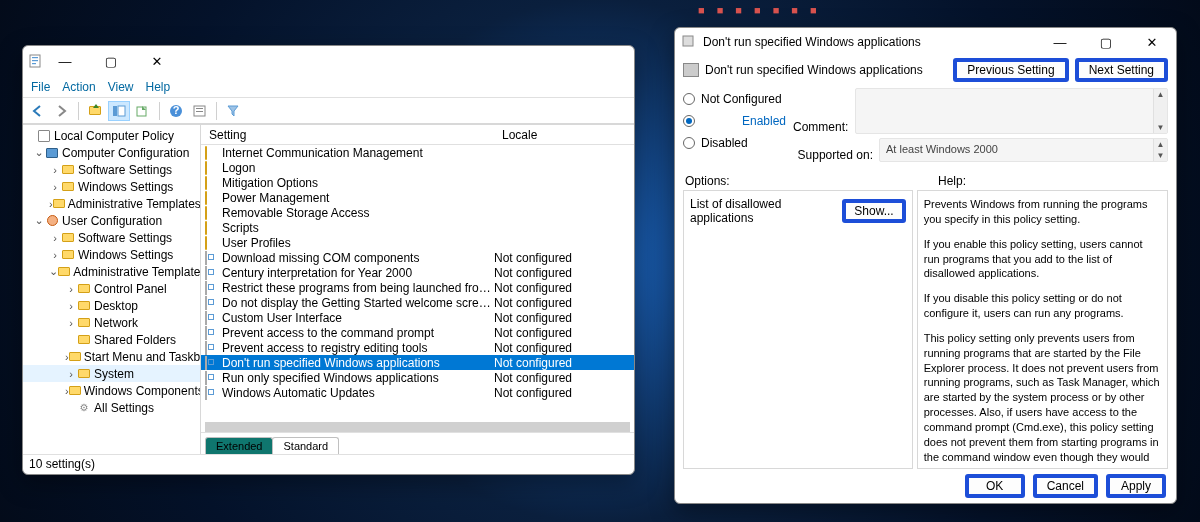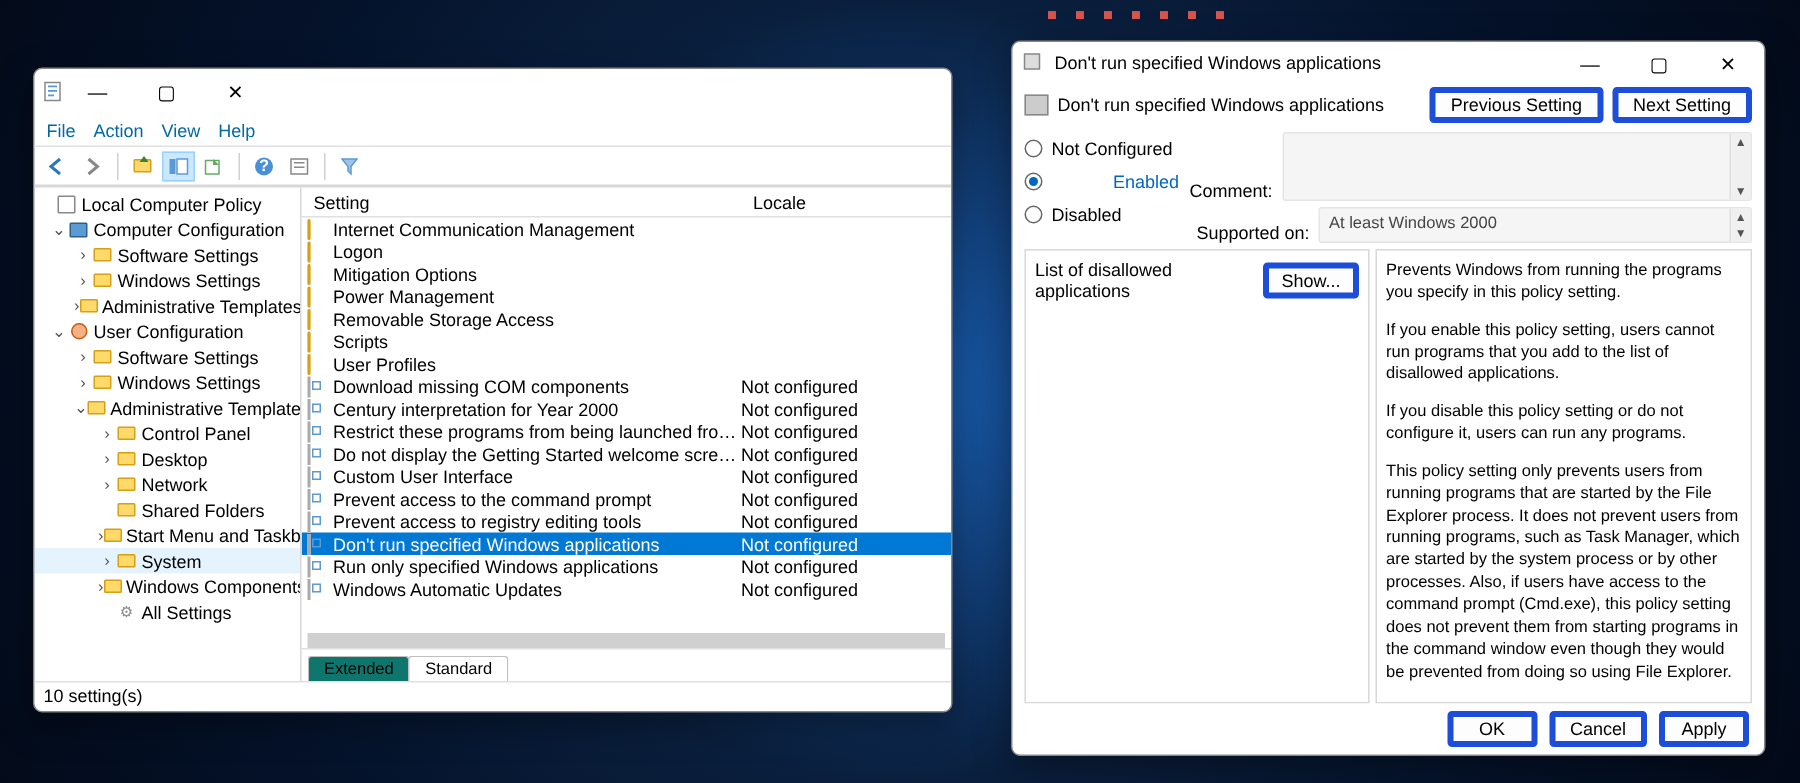--- a/index.html
+++ b/index.html
@@ -451,20 +451,24 @@
         <div class="meta-box2">
             <span style="flex:1">At least Windows 2000</span>
             <div class="scroll-stub" style="margin:-4px -6px -4px 0">
               <span>▲</span>
               <span>▼</span>
             </div>
           </div>
       </div>
     </div>
   </div>
+  <div class="labels-row">
+    <span>Options:</span>
+    <span style="margin-right:200px">Help:</span>
+  </div>
   <div class="panes">
     <div class="pane opts">
       <div class="optrow">
         <span class="opttxt">List of disallowed applications</span>
         <div class="btn" style="min-width:50px">Show...</div>
       </div>
     </div>
     <div class="pane help">
       <p>Prevents Windows from running the programs you specify in this policy setting.</p>
       <p>If you enable this policy setting, users cannot run programs that you add to the list of disallowed applications.</p>

